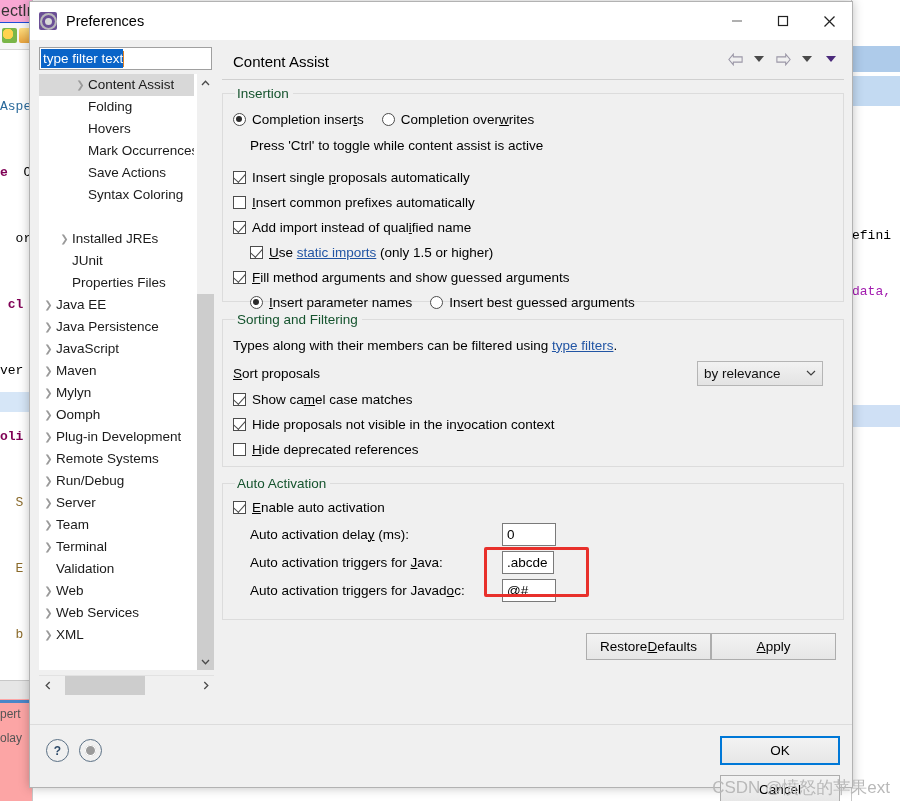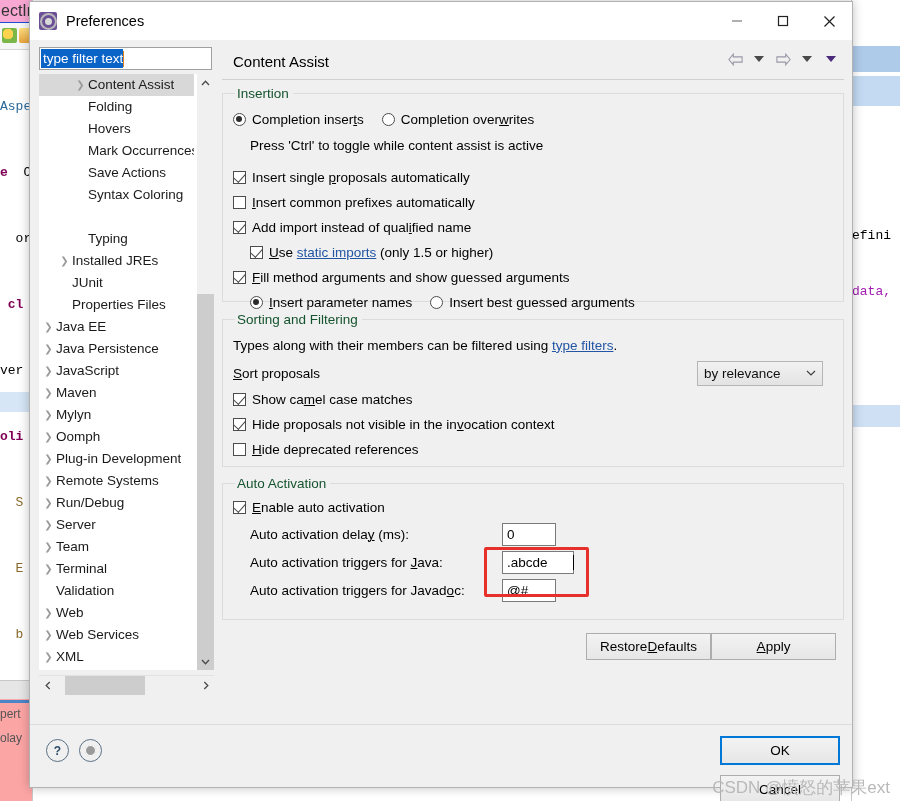--- a/index.html
+++ b/index.html
@@ -349,24 +349,20 @@
               <span class="tlabel">Save Actions</span>
             </div>
             <div class="tnode" style="padding-left: 34px;">
               <span class="tarrow empty">❯</span>
               <span class="tlabel">Syntax Coloring</span>
             </div>
             <div class="tnode" style="padding-left: 34px; flex-direction: column;">
               <span class="tarrow empty">❯</span>
               <span class="tlabel">Templates</span>
             </div>
-            <div class="tnode" style="padding-left: 34px;">
-              <span class="tarrow empty">❯</span>
-              <span class="tlabel">Typing</span>
-            </div>
             <div class="tnode" style="padding-left: 18px;">
               <span class="tarrow">❯</span>
               <span class="tlabel">Installed JREs</span>
             </div>
             <div class="tnode" style="padding-left: 18px;">
               <span class="tarrow empty">❯</span>
               <span class="tlabel">JUnit</span>
             </div>
             <div class="tnode" style="padding-left: 18px;">
               <span class="tarrow empty">❯</span>
@@ -584,21 +580,21 @@
             <span class="lbl"><span class="u">E</span>nable auto activation</span>
           </div>
 
           <div class="row tall indent1" style="position:relative;">
             <span class="lbl" style="width:252px;">Auto activation dela<span class="u">y</span> (ms):</span>
             <span class="txt" style="width:54px;">0</span>
           </div>
 
           <div class="row tall indent1" style="position:relative;">
             <span class="lbl" style="width:252px;">Auto activation triggers for <span class="u">J</span>ava:</span>
-            <span class="txt" style="width:72px;gap:24px;">
+            <span class="txt" style="width:52px;gap:24px;">
                 <span>.abcde</span>
                 <span style="display:inline-block;width:1px;height:15px;background:#000;margin-left:1px;"></span>
               </span>
           </div>
 
           <div class="row tall indent1" style="position:relative;">
             <span class="lbl" style="width:252px;">Auto activation triggers for Javad<span class="u">o</span>c:</span>
             <span class="txt" style="width:54px;">@#</span>
           </div>
 

